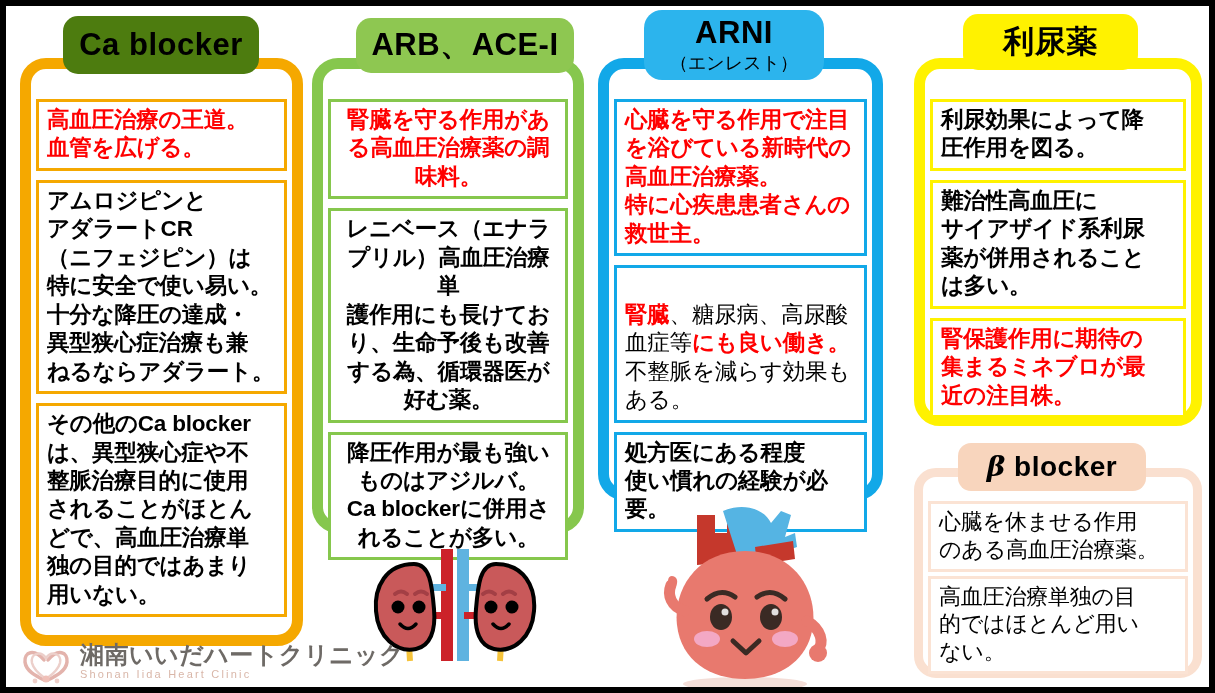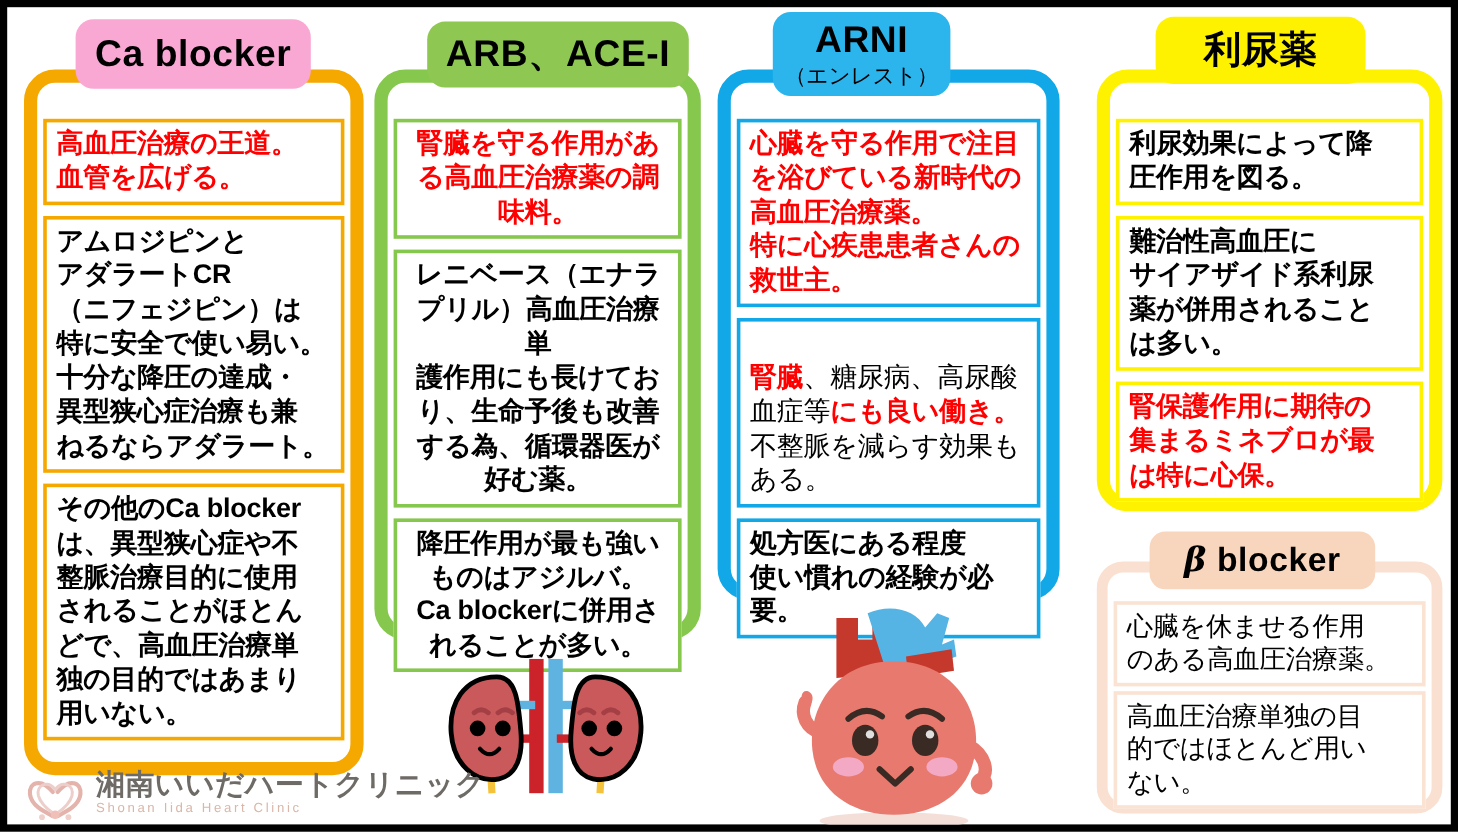--- a/index.html
+++ b/index.html
@@ -83,35 +83,35 @@
   }
   .card.red  { color: #ff0000; }
 
   .mix-red  { color: #ff0000; font-weight: bold; }
   .mix-blk  { color: #000000; font-weight: normal; }
 
   
   #col-ca      { left: 14px;  top: 52px;  width: 283px; height: 588px;
                  border-color: #f5a800; }
   #pill-ca     { left: 57px;  top: 10px;  width: 196px; height: 58px;
-                 background: #f9a8d4; }
+                 background: #4d7c0f; }
   #col-ca .card { border-color: #f5a800; }
 
   
   #col-arb     { left: 306px; top: 52px;  width: 272px; height: 475px;
                  border-color: #86c74d; }
   #pill-arb    { left: 333px; top: 12px;  width: 218px; height: 55px;
                  background: #8ec751; margin-left: 17px; }
   #col-arb .card { border-color: #86c74d; text-align: center; }
 
   
   #col-arni    { left: 592px; top: 52px;  width: 285px; height: 442px;
                  border-color: #12a8e8; }
-  #pill-arni   { left: 638px; top: 4px;   width: 148px; height: 70px;
-                 background: #2cb4ed; }
+  #pill-arni   { left: 638px; top: 4px;   width: 180px; height: 70px;
+                 background: #2cb4ed; border-radius: 18px; }
   #col-arni .card { border-color: #12a8e8; }
 
   
   #col-diu     { left: 908px; top: 52px;  width: 288px; height: 368px;
                  border-color: #fff200; }
   #pill-diu    { left: 957px; top: 8px;   width: 175px; height: 56px;
                  background: #fff200; }
   #col-diu .card { border-color: #fff200; }
 
   
@@ -223,21 +223,21 @@
   <div class="col" id="col-diu">
     <div class="col-inner">
       <div class="card">利尿効果によって降
 圧作用を図る。</div>
       <div class="card">難治性高血圧に
 サイアザイド系利尿
 薬が併用されること
 は多い。</div>
       <div class="card red">腎保護作用に期待の
 集まるミネブロが最
-は特に心保。</div>
+近の注目株。</div>
     </div>
   </div>
 
   <div class="pill" id="pill-beta">
     <span class="pill-main"><span class="beta-symbol">β</span><span> blocker</span></span>
   </div>
   <div class="col" id="col-beta">
     <div class="col-inner">
       <div class="card">心臓を休ませる作用
 のある高血圧治療薬。</div>

